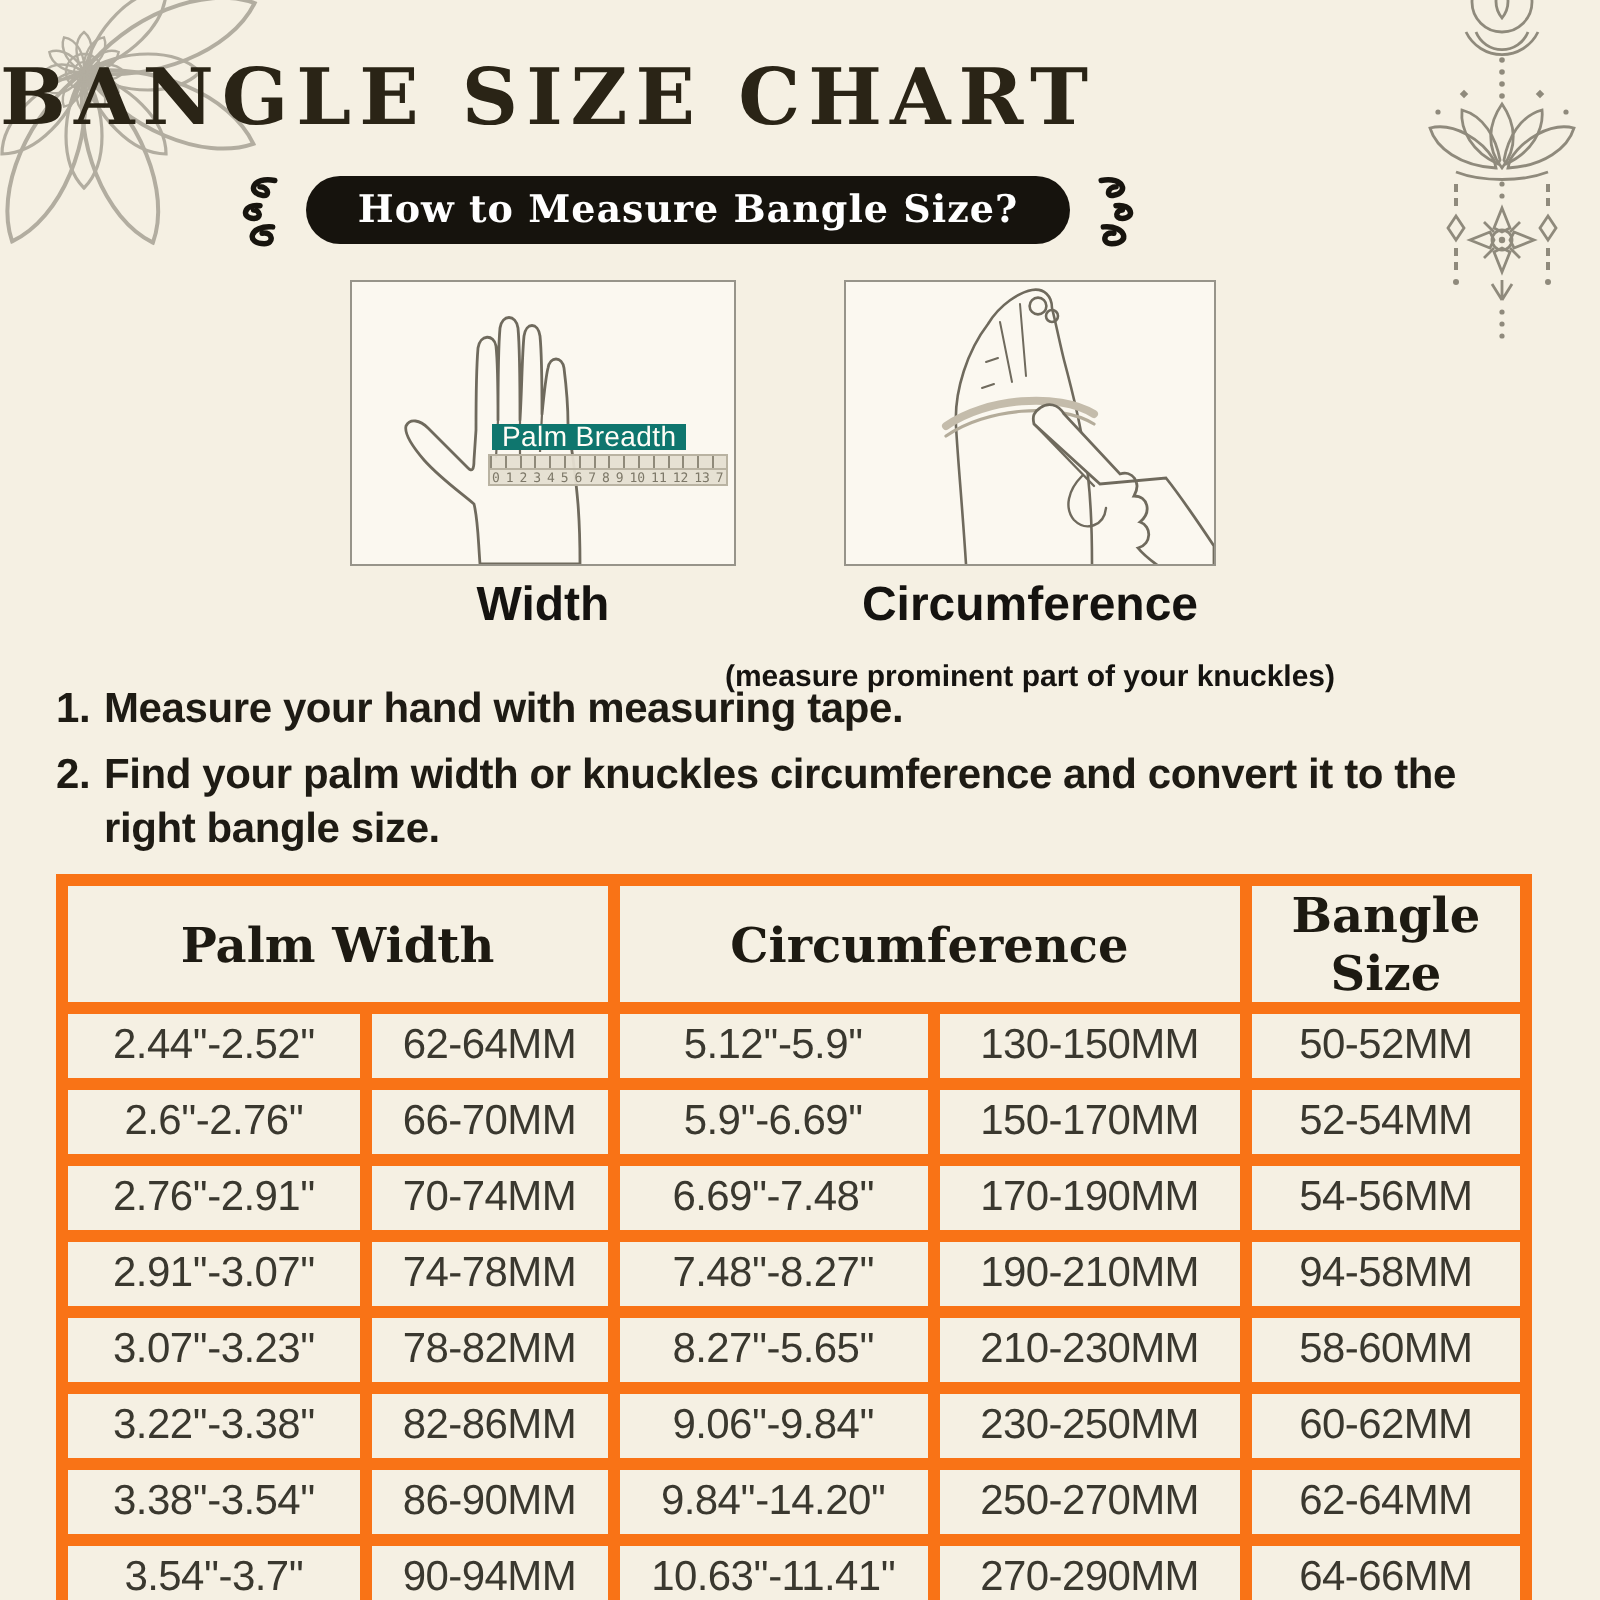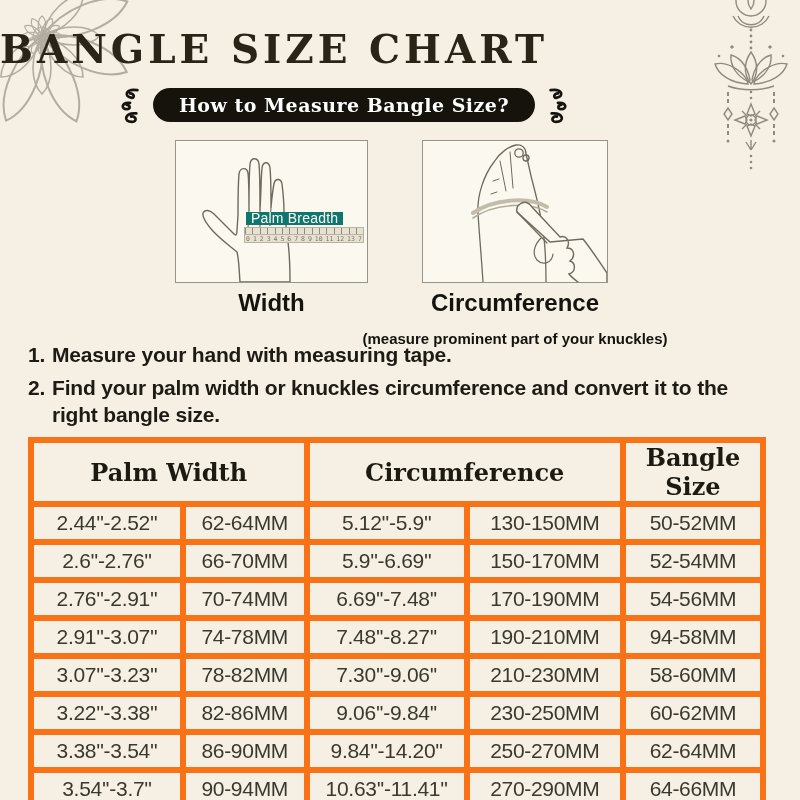--- a/index.html
+++ b/index.html
@@ -330,21 +330,21 @@
       <tr>
         <td>2.91''-3.07''</td>
         <td>74-78MM</td>
         <td>7.48''-8.27''</td>
         <td>190-210MM</td>
         <td>94-58MM</td>
       </tr>
       <tr>
         <td>3.07''-3.23''</td>
         <td>78-82MM</td>
-        <td>7.30''-9.06''</td>
+        <td>8.27''-5.65''</td>
         <td>210-230MM</td>
         <td>58-60MM</td>
       </tr>
       <tr>
         <td>3.22''-3.38''</td>
         <td>82-86MM</td>
         <td>9.06''-9.84''</td>
         <td>230-250MM</td>
         <td>60-62MM</td>
       </tr>

